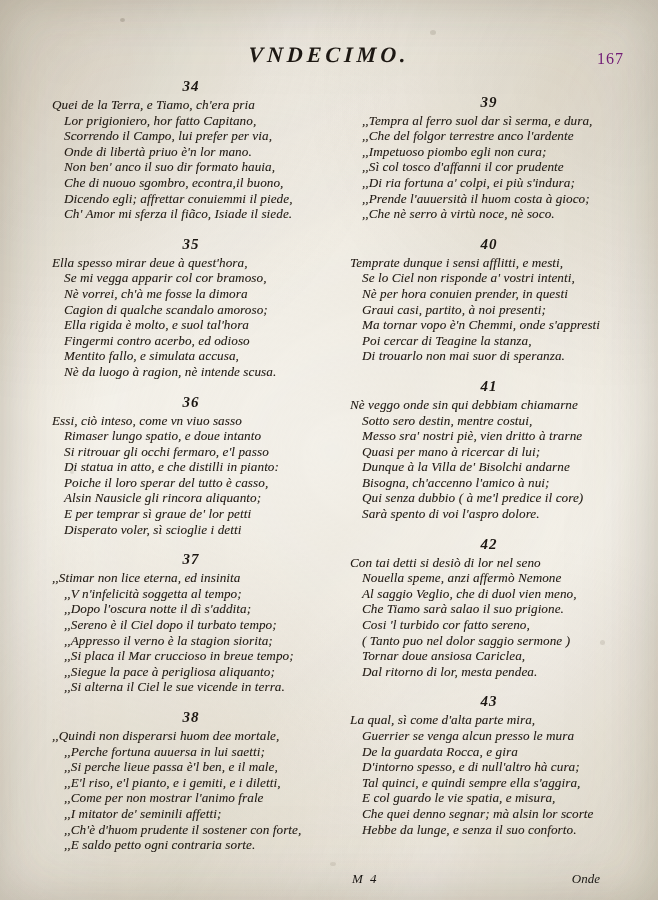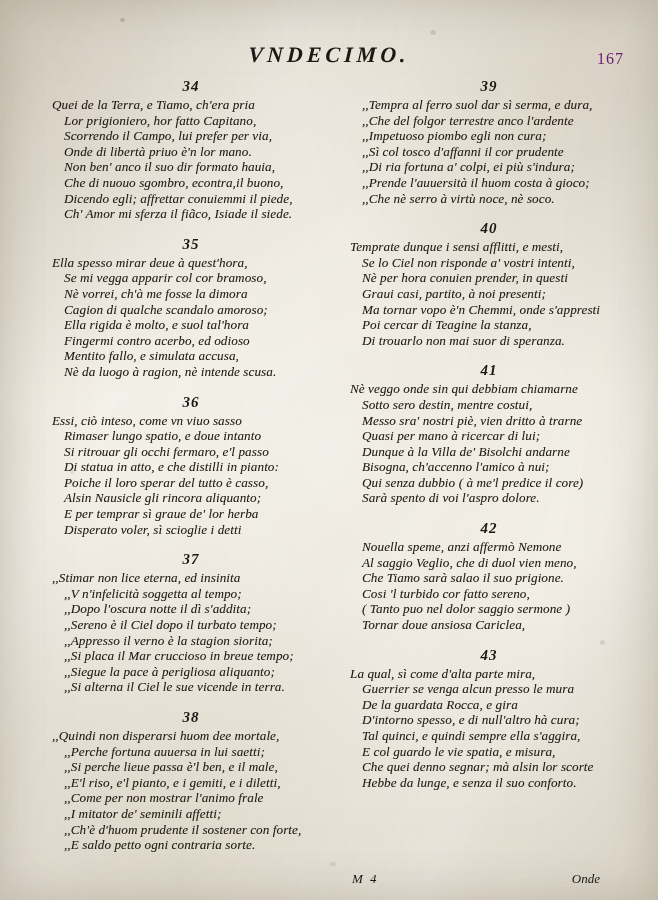--- a/index.html
+++ b/index.html
@@ -68,20 +68,21 @@
     right: 34px;
     font-size: 16px;
     letter-spacing: 1px;
     color: #701a75;
     font-family: "Liberation Serif", serif;
   }
   .columns {
     display: flex;
     padding: 0 30px 0 52px;
     gap: 20px;
+    align-items: center;
   }
   .col {
     width: 50%;
     box-sizing: border-box;
   }
   .stanza {
     margin-bottom: 14px;
   }
   .stanza-num {
     text-align: center;
@@ -177,21 +178,21 @@
             <div class="line indent1">Nè da luogo à ragion, nè intende scusa.</div>
           </div>
           <div class="stanza">
             <div class="stanza-num">36</div>
             <div class="line">Essi, ciò inteso, come vn viuo sasso</div>
             <div class="line indent1">Rimaser lungo spatio, e doue intanto</div>
             <div class="line indent1">Si ritrouar gli occhi fermaro, e'l passo</div>
             <div class="line indent1">Di statua in atto, e che distilli in pianto:</div>
             <div class="line indent1">Poiche il loro sperar del tutto è casso,</div>
             <div class="line indent1">Alsin Nausicle gli rincora aliquanto;</div>
-            <div class="line indent1">E per temprar sì graue de' lor herba</div>
+            <div class="line indent1">E per temprar sì graue de' lor petti</div>
             <div class="line indent1">Disperato voler, sì scioglie i detti</div>
           </div>
           <div class="stanza">
             <div class="stanza-num">37</div>
             <div class="line">,,Stimar non lice eterna, ed insinita</div>
             <div class="line indent1">,,V n'infelicità soggetta al tempo;</div>
             <div class="line indent1">,,Dopo l'oscura notte il dì s'addita;</div>
             <div class="line indent1">,,Sereno è il Ciel dopo il turbato tempo;</div>
             <div class="line indent1">,,Appresso il verno è la stagion siorita;</div>
             <div class="line indent1">,,Si placa il Mar cruccioso in breue tempo;</div>
@@ -237,26 +238,28 @@
             <div class="line indent1">Sotto sero destin, mentre costui,</div>
             <div class="line indent1">Messo sra' nostri piè, vien dritto à trarne</div>
             <div class="line indent1">Quasi per mano à ricercar di lui;</div>
             <div class="line indent1">Dunque à la Villa de' Bisolchi andarne</div>
             <div class="line indent1">Bisogna, ch'accenno l'amico à nui;</div>
             <div class="line indent1">Qui senza dubbio ( à me'l predice il core)</div>
             <div class="line indent1">Sarà spento di voi l'aspro dolore.</div>
           </div>
           <div class="stanza">
             <div class="stanza-num">42</div>
+            <div class="line">Con tai detti si desiò di lor nel seno</div>
             <div class="line indent1">Nouella speme, anzi affermò Nemone</div>
             <div class="line indent1">Al saggio Veglio, che di duol vien meno,</div>
             <div class="line indent1">Che Tiamo sarà salao il suo prigione.</div>
             <div class="line indent1">Cosi 'l turbido cor fatto sereno,</div>
             <div class="line indent1">( Tanto puo nel dolor saggio sermone )</div>
             <div class="line indent1">Tornar doue ansiosa Cariclea,</div>
+            <div class="line indent1">Dal ritorno di lor, mesta pendea.</div>
           </div>
           <div class="stanza">
             <div class="stanza-num">43</div>
             <div class="line">La qual, sì come d'alta parte mira,</div>
             <div class="line indent1">Guerrier se venga alcun presso le mura</div>
             <div class="line indent1">De la guardata Rocca, e gira</div>
             <div class="line indent1">D'intorno spesso, e di null'altro hà cura;</div>
             <div class="line indent1">Tal quinci, e quindi sempre ella s'aggira,</div>
             <div class="line indent1">E col guardo le vie spatia, e misura,</div>
             <div class="line indent1">Che quei denno segnar; mà alsin lor scorte</div>

